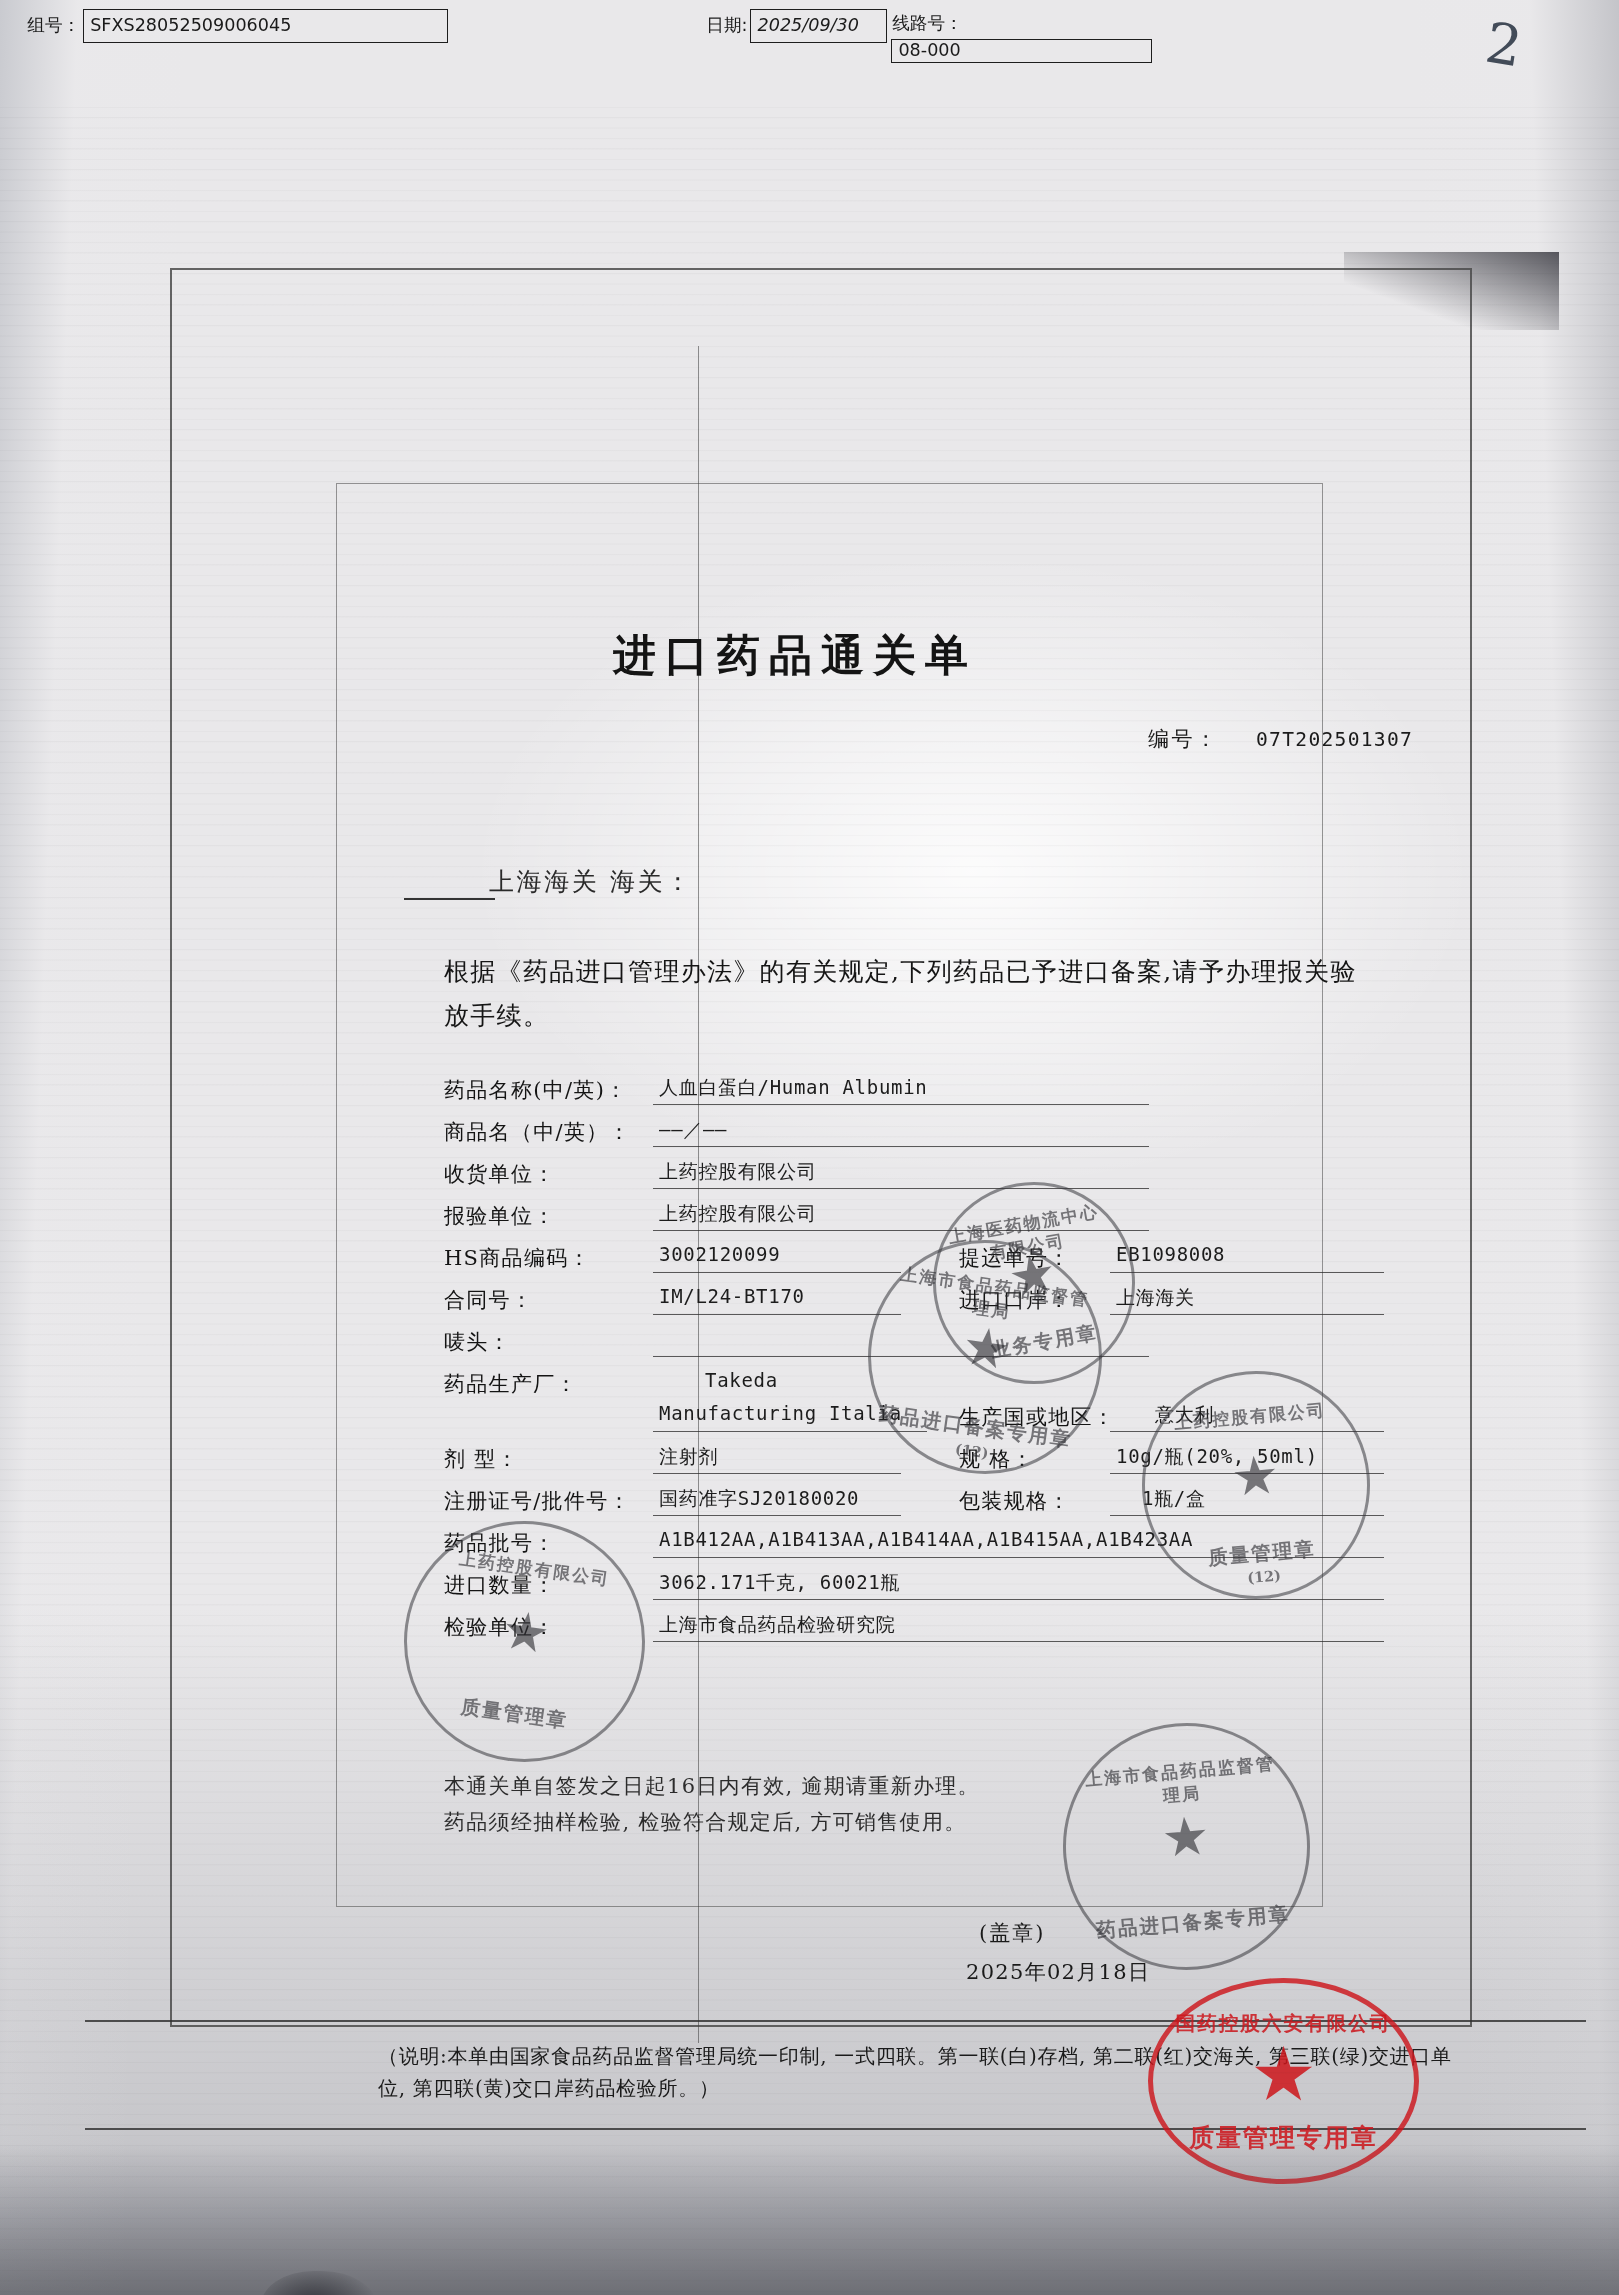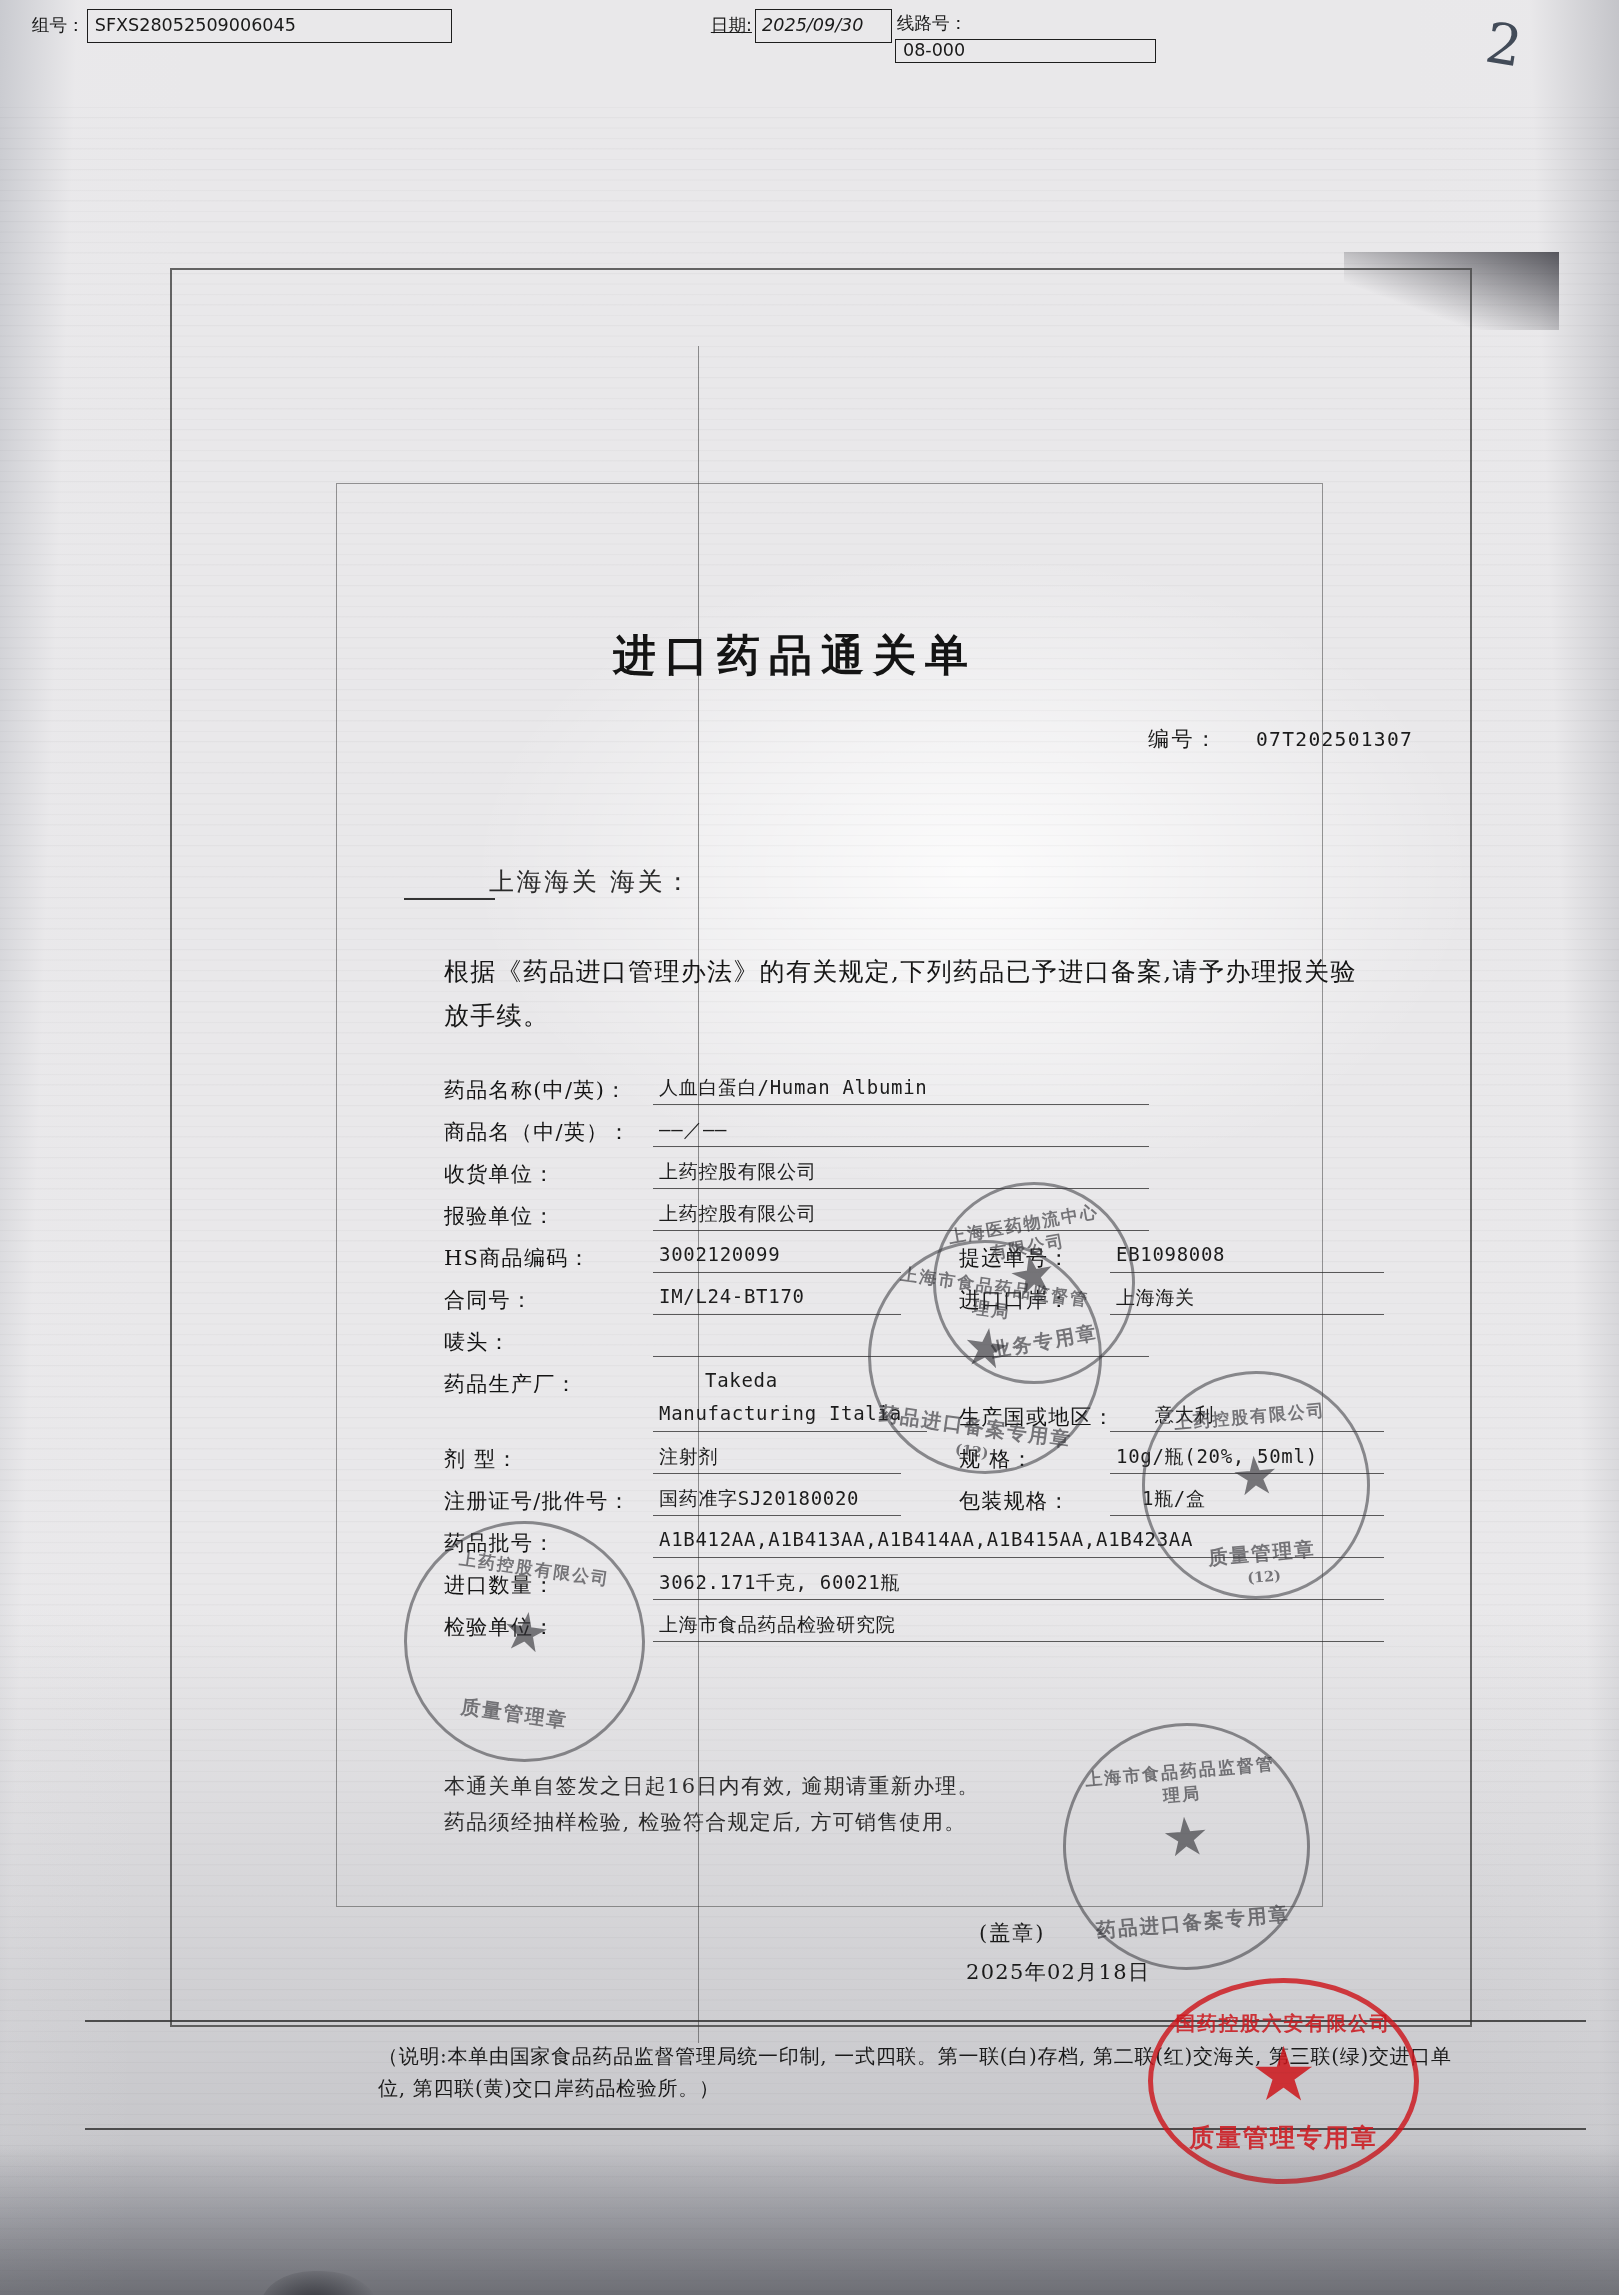--- a/index.html
+++ b/index.html
@@ -58,21 +58,21 @@
     padding: 3.9px 2.6px 4.6px 1.3px;
     display: flex;
     align-items: center;
     white-space: nowrap;
     font-size: 17.6px;
   }
 
   .hdr-left { width: 861px; }
   .hdr-right { width: 392px; margin-left: 3.9px; flex-direction: column; }
 
-  .r1 { height: 34px; justify-content: center; }
+  .r1 { height: 34px; }
   .r2 { height: 33px; }
   .r3 { height: 33px; }
 
   .box-value {
     border: 1.3px solid #1d1d1d;
     height: 100%;
     display: flex;
     align-items: center;
     padding: 0 6.5px;
     box-sizing: border-box;
@@ -347,21 +347,21 @@
 <div class="page">
   <div class="bg-wash"></div>
 
   <div class="header-table">
 
     <div class="hdr-row r1">
       <div class="hdr-left" style="display:flex; height:34px;">
         <div class="label-cell">组号：</div>
         <div class="box-value" style="width:365px;">SFXS28052509006045</div>
         <div style="flex:1"></div>
-        <div class="label-cell" style="margin-left:auto;text-decoration:underline;">日期:</div>
+        <div class="label-cell" style="margin-left:auto;">日期:</div>
         <div class="box-value" style="width:137px;font-style:italic;">2025/09/30</div>
       </div>
       <div class="hdr-right" style="display:flex; height:34px;">
         <div class="label-cell">线路号：</div>
         <div class="box-value" style="width:261px;">08-000</div>
       </div>
     </div>
 
 
   </div>

